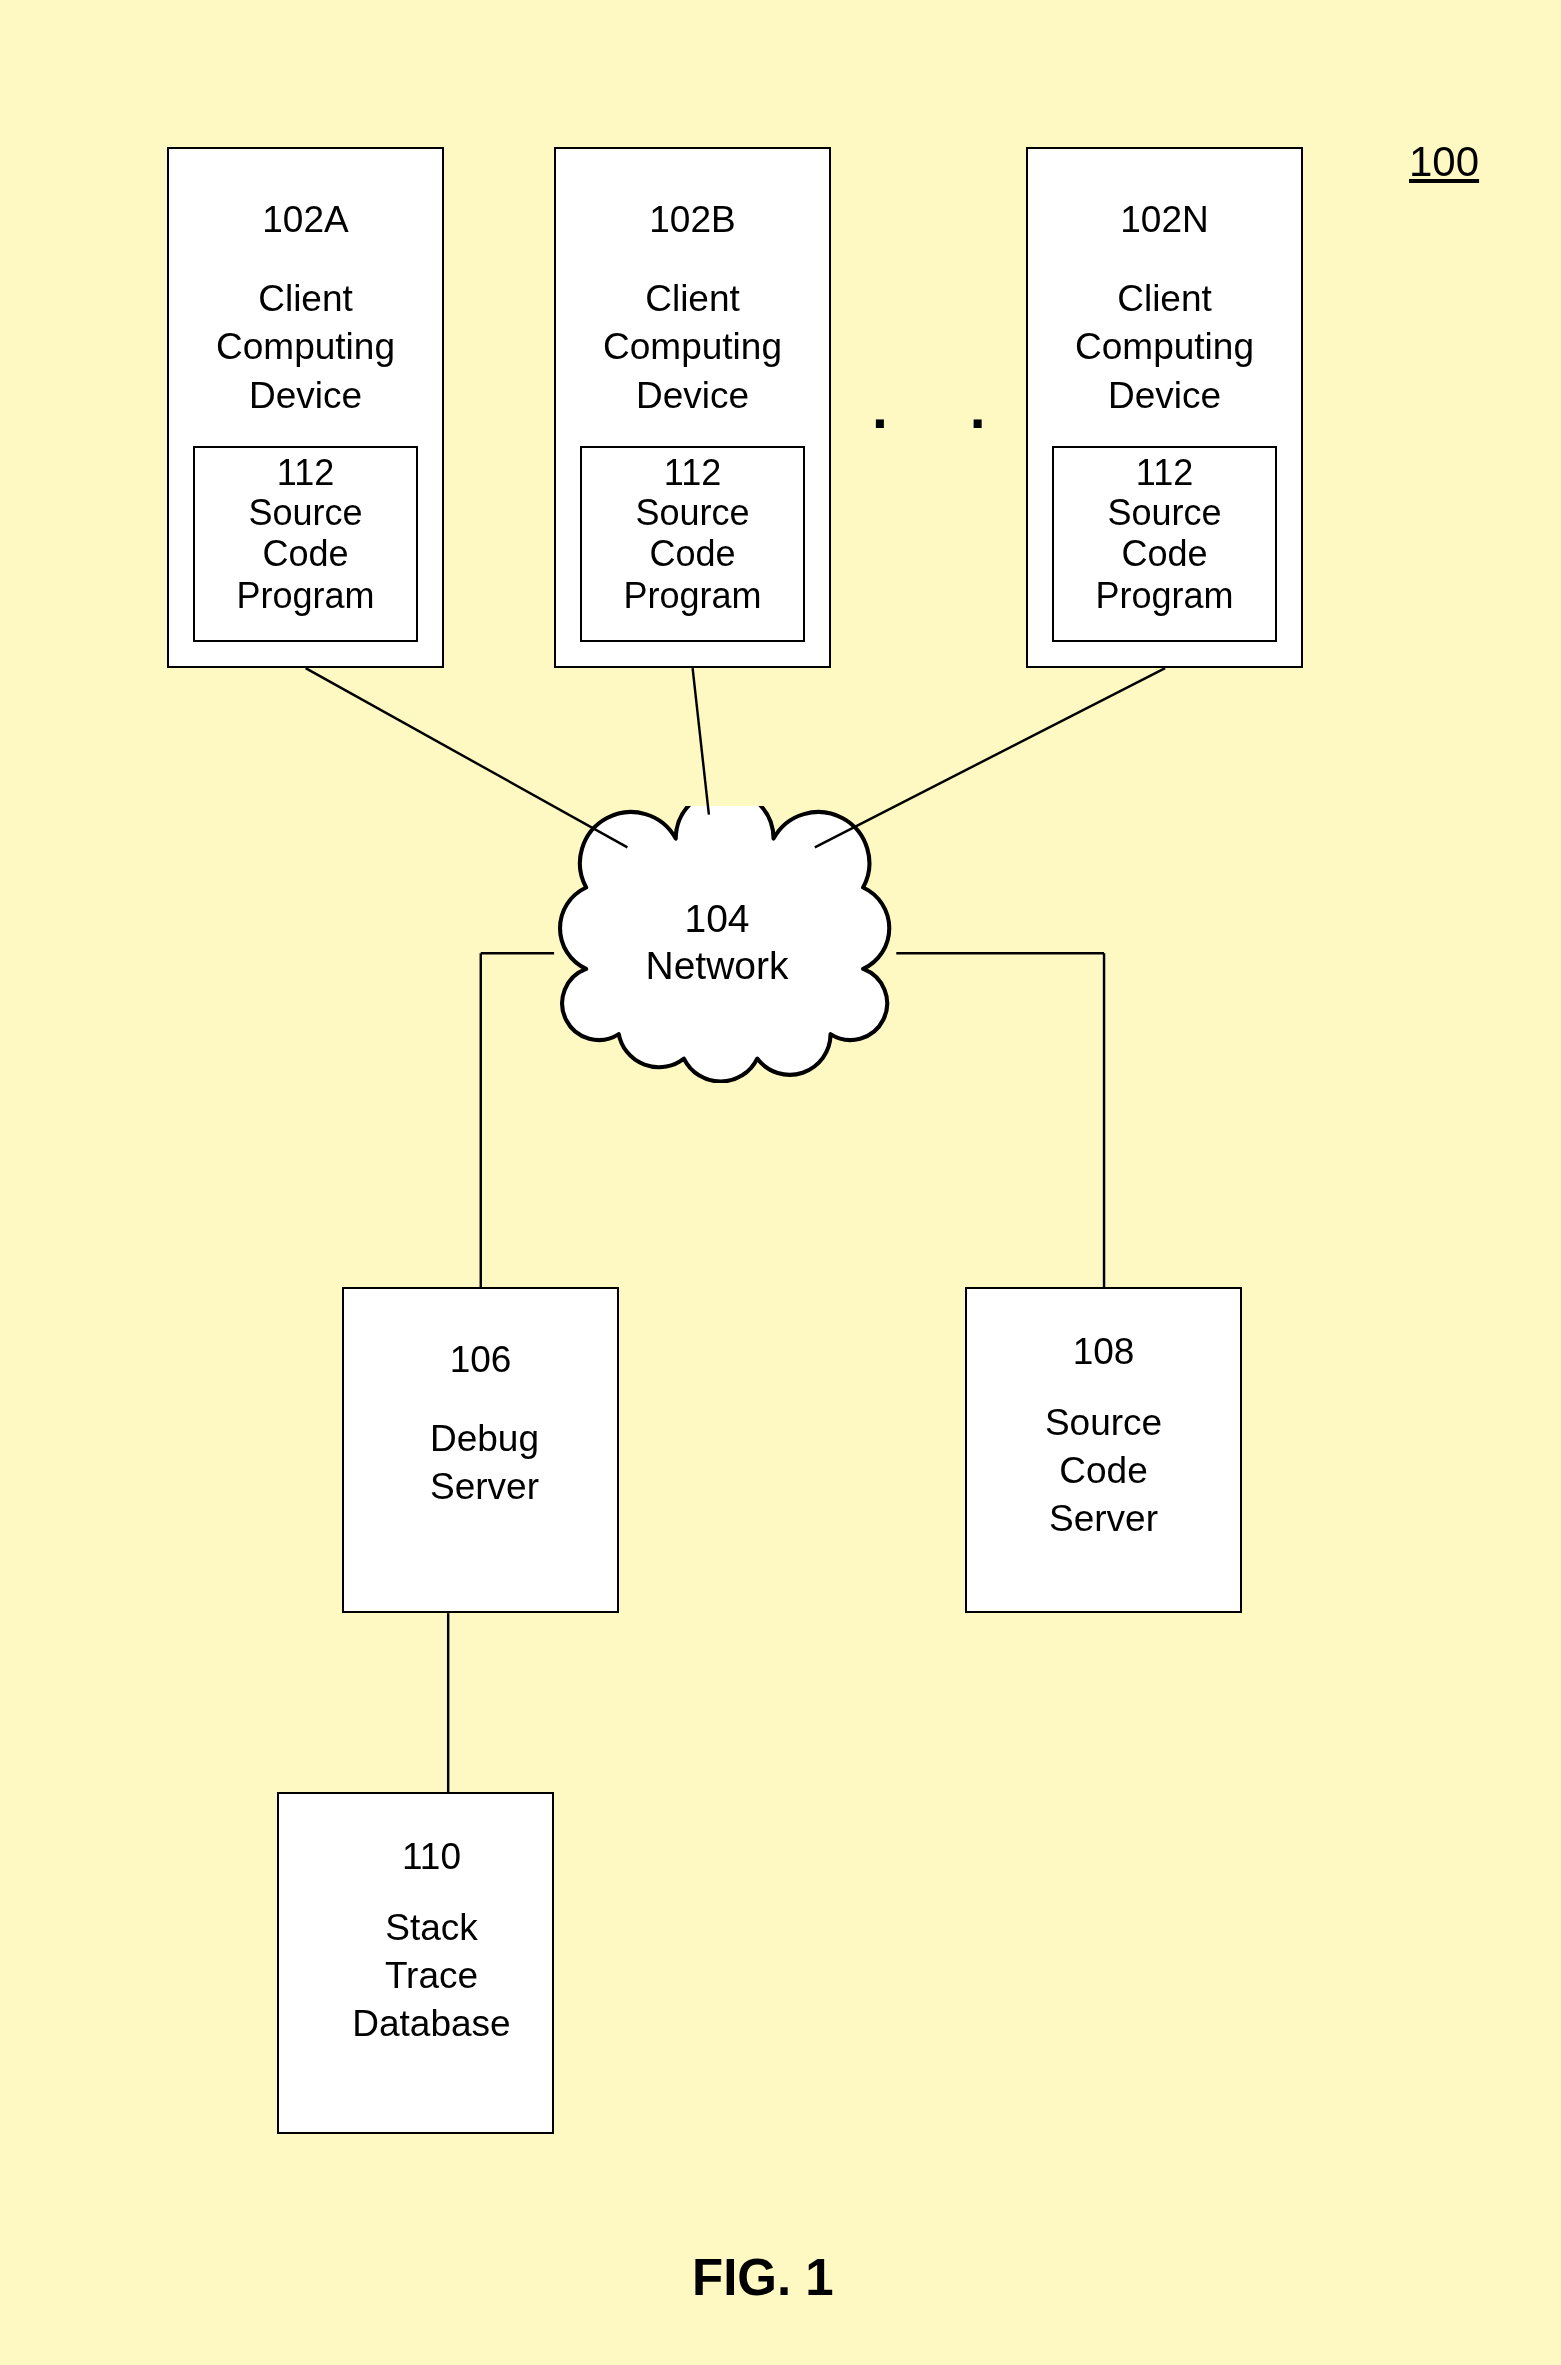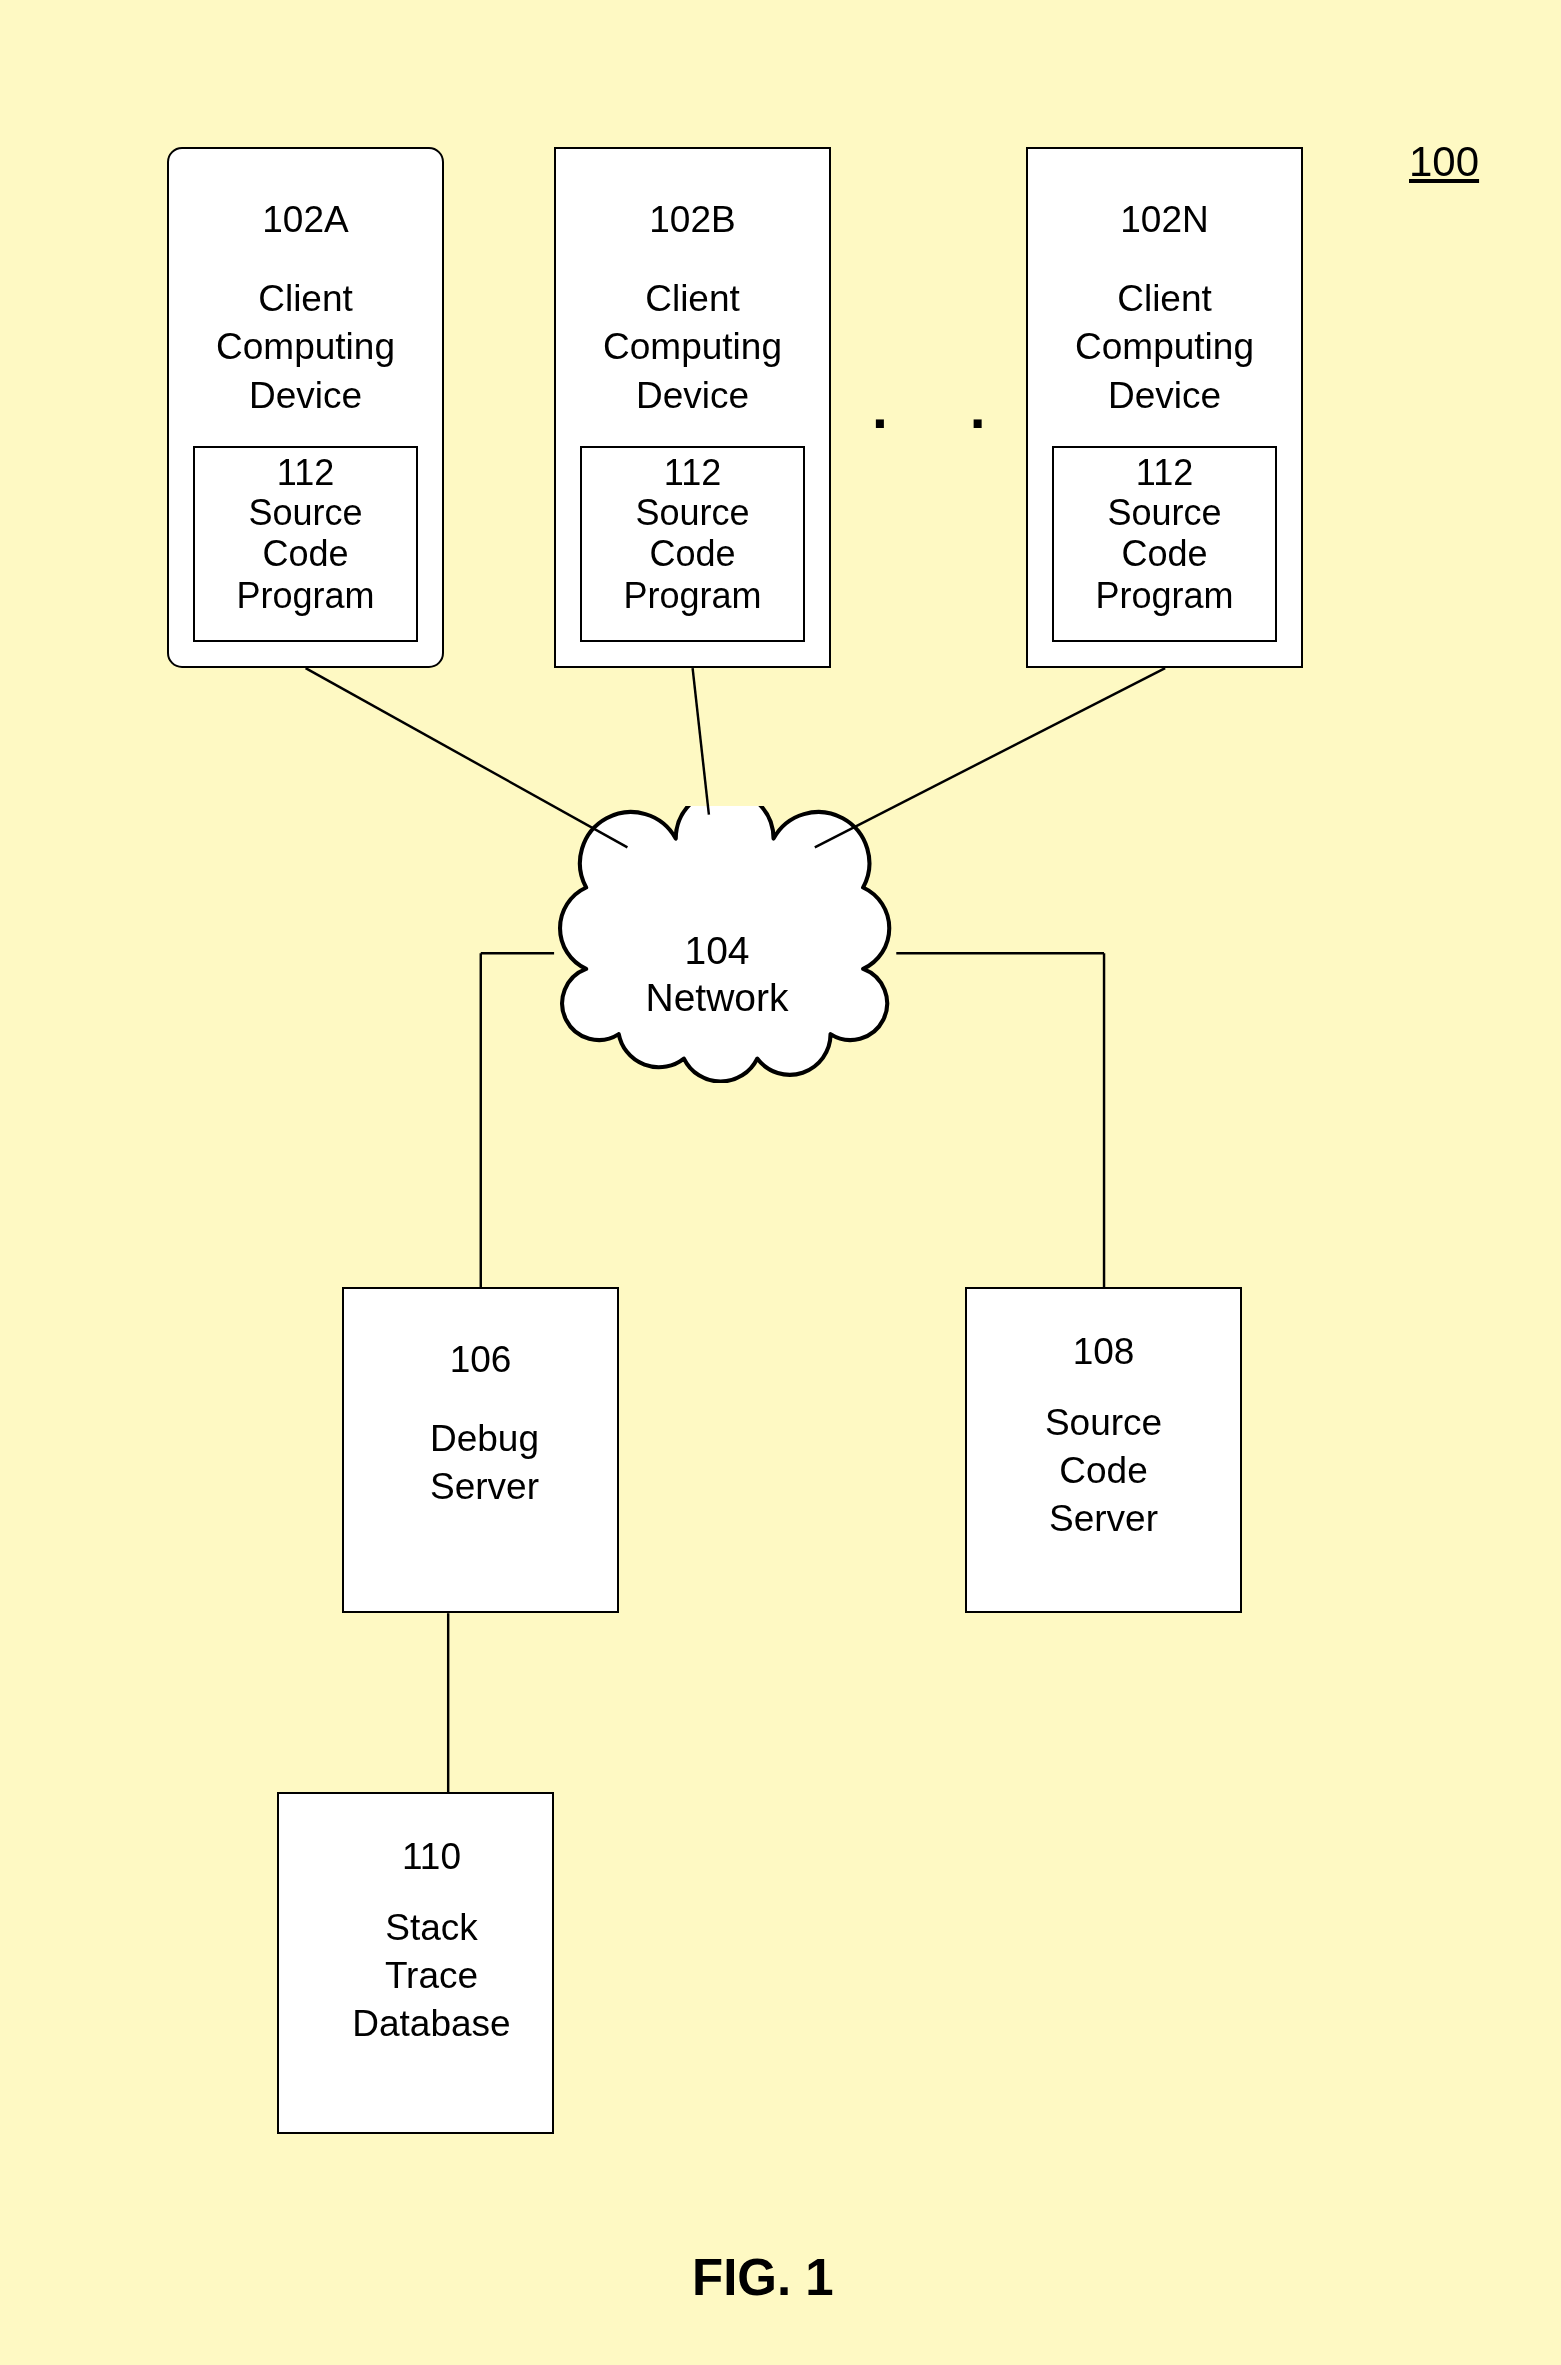--- a/index.html
+++ b/index.html
@@ -86,21 +86,21 @@
     width: 244px;
   }
 </style>
 </head>
 <body>
 
 <div class="canvas">
 
   <div class="sys-ref" style="left:1409px; top:138px;">100</div>
 
-  <div class="box" style="left:167px; top:147px; width:277px; height:521px;border-radius:15px;">
+  <div class="box" style="left:167px; top:147px; width:277px; height:521px;">
     <div class="num" style="margin-top:49px;">102A</div>
     <div class="lbl" style="margin-top:33px;">
       <div>Client</div>
       <div>Computing</div>
       <div>Device</div>
     </div>
     <div class="inner-box" style="left:24.4px; right:24.4px; bottom:24.4px; height:196px;">
       <div class="inner-num">112</div>
       <div class="inner-lbl">
         <div>Source</div>
@@ -156,21 +156,21 @@
         a60,60 0 0,1 120,0
         a55,55 0 0,1 110,60
         a55,55 0 0,1 0,100
         a45,45 0 1,1 -40,80
         a50,50 0 0,1 -90,30
         a50,50 0 0,1 -90,0
         a50,50 0 0,1 -80,-30
         Z" fill="#fff" stroke="#000" stroke-width="5" stroke-linejoin="round"></path>
     </svg>
   </div>
-  <div class="cloud-label" style="left:595px; top:928px;">
+  <div class="cloud-label" style="left:595px; top:896px;">
     <div>104</div>
     <div>Network</div>
   </div>
 
   <div class="box" style="left:342px; top:1287px; width:277px; height:326px;">
     <div class="num" style="margin-top:49px;">106</div>
     <div class="lbl" style="margin-top:33px;padding-left:8px;">
       <div>Debug</div>
       <div>Server</div>
     </div>

